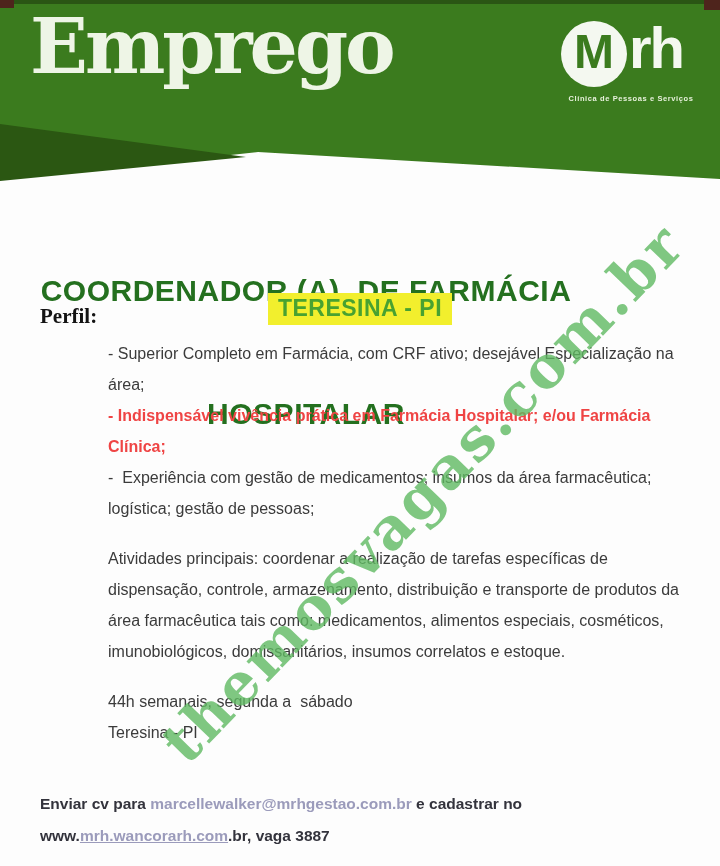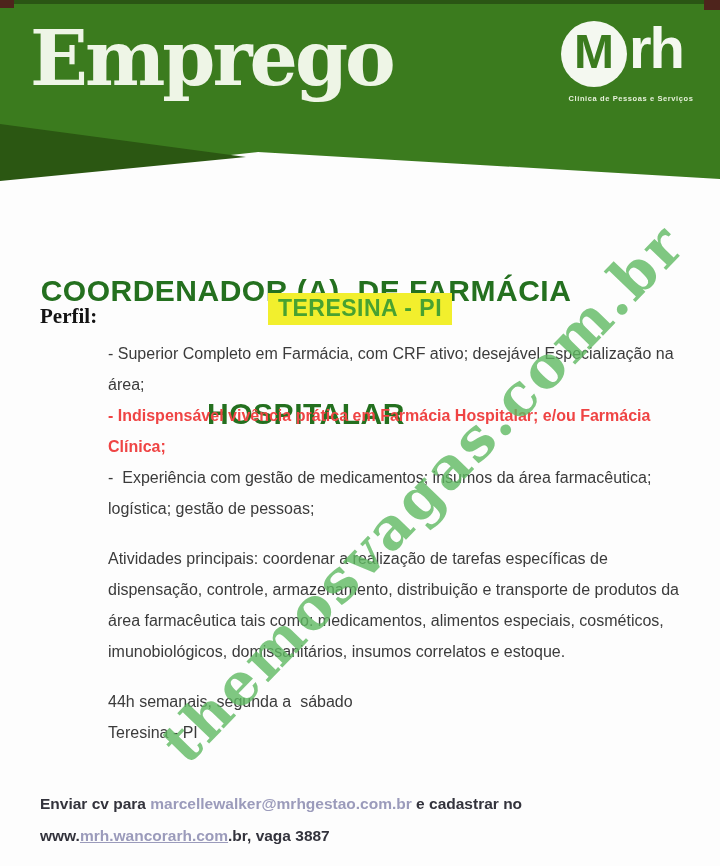--- a/index.html
+++ b/index.html
@@ -18,21 +18,21 @@
   .banner-dark {
     position:absolute; left:0; top:0; width:720px; height:186px;
     background:#2b5712;
     clip-path: polygon(0 124px, 246px 157px, 0 181px);
   }
   .top-edge   { position:absolute; left:0; top:0; width:720px; height:4px; background:rgba(30,55,12,.55); }
   .corner-l   { position:absolute; left:0; top:0; width:14px; height:8px; background:#4e241c; }
   .corner-r   { position:absolute; right:0; top:0; width:16px; height:10px; background:#4e241c; }
 
   .brand-word {
-    position:absolute; left:30px; top:14px;
+    position:absolute; left:30px; top:2px;
     font-family:"DejaVu Serif", serif; font-weight:bold;
     font-size:76px; letter-spacing:-3px; color:#eef5e6; white-space:pre;
   }
   .logo-circle {
     position:absolute; left:561px; top:21px; width:66px; height:66px;
     background:#f4f8f0; border-radius:50%;
     display:flex; align-items:center; justify-content:center;
   }
   .logo-monogram {
     font-family:"Liberation Sans", sans-serif; font-weight:bold;

